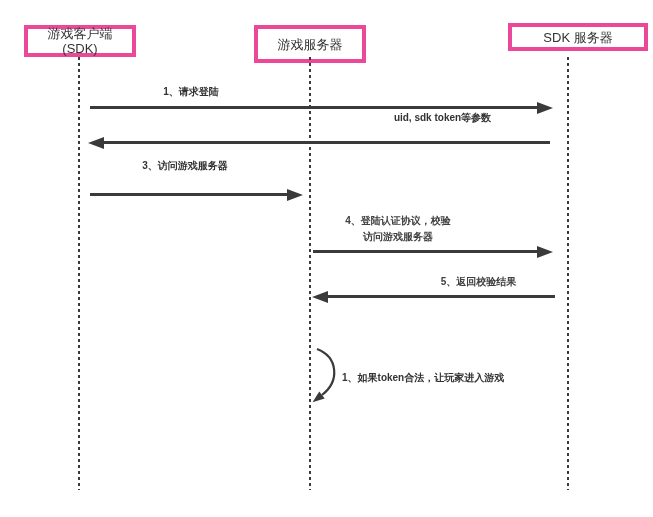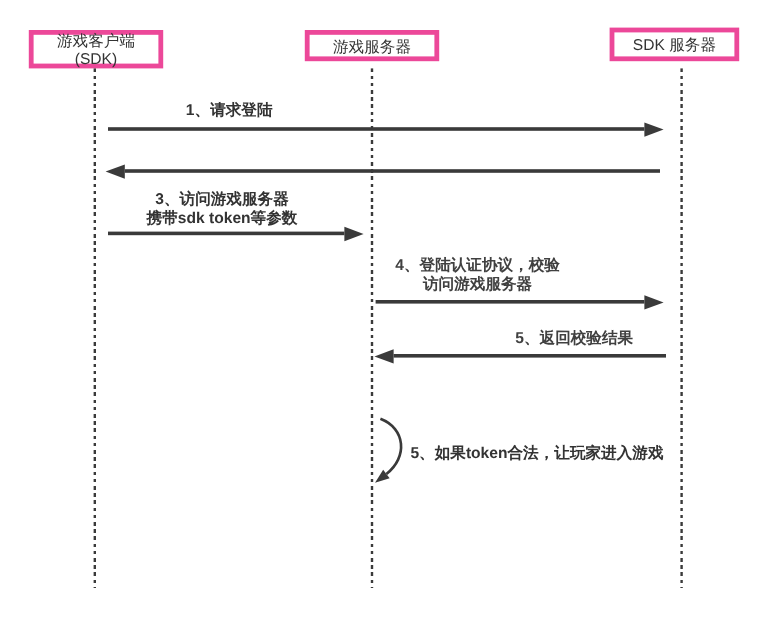--- a/index.html
+++ b/index.html
@@ -19,22 +19,22 @@
     color: #333333;
     font-size: 13px;
     font-weight: normal;
     text-align: center;
     display: flex;
     flex-direction: column;
     justify-content: center;
     line-height: 15px;
   }
   .actor-client { left: 24px;  top: 25px; width: 112px; height: 32px; }
-  .actor-game   { left: 254px; top: 25px; width: 112px; height: 26px; }
-  .actor-sdk    { left: 508px; top: 23px; width: 108px; height: 28px; }
+  .actor-game   { left: 254px; top: 25px; width: 112px; height: 38px; }
+  .actor-sdk    { left: 508px; top: 23px; width: 140px; height: 28px; }
   
   .lifeline {
     position: absolute;
     top: 57px;
     width: 2px; height: 433px;
     background: repeating-linear-gradient(180deg, #3a3a3a 0 3px, transparent 3px 6px);
   }
   .lifeline-client { left: 78px; }
   .lifeline-game   { left: 309px; }
   .lifeline-sdk    { left: 567px; }
@@ -46,21 +46,21 @@
     border-left: 16px solid #3a3a3a;
   }
   .head-left {
     position: absolute; width: 0; height: 0;
     border-top: 6px solid transparent; border-bottom: 6px solid transparent;
     border-right: 16px solid #3a3a3a;
   }
   .msg-label {
     position: absolute;
     color: #333333;
-    font-size: 13px;
+    font-size: 10px;
     font-weight: bold;
     text-align: center;
     line-height: 16px;
   }
   .msg-label.red { color: #404040; }
   .label-1 { left: 86px;  top: 84px;  width: 210px; }
   .label-2 { left: 330px; top: 110px; width: 225px; }
   .label-3 { left: 85px;  top: 158px; width: 200px; }
   .label-4 { left: 298px; top: 213px; width: 200px; }
   .label-5 { left: 366px; top: 274px; width: 225px; }
@@ -85,41 +85,41 @@
 
   <div class="lifeline lifeline-client"></div>
   <div class="lifeline lifeline-game"></div>
   <div class="lifeline lifeline-sdk"></div>
 
   <div class="msg-label label-1">1、请求登陆</div>
   <div class="msg-line" style="left:90px; top:106px; width:447px;"></div>
   <div class="head-right" style="left:537px; top:102px;"></div>
 
   <div class="msg-label label-2">
+    <div>uid, sdk token等参数</div>
   </div>
   <div class="head-left" style="left:88px; top:137px;"></div>
   <div class="msg-line" style="left:104px; top:141px; width:446px;"></div>
 
   <div class="msg-label label-3">
     <div>3、访问游戏服务器</div>
-    <div>携带sdk token等参数</div>
   </div>
   <div class="msg-line" style="left:90px; top:193px; width:197px;"></div>
   <div class="head-right" style="left:287px; top:189px;"></div>
 
   <div class="msg-label red label-4">
     <div>4、登陆认证协议，校验</div>
     <div>访问游戏服务器</div>
   </div>
   <div class="msg-line" style="left:313px; top:250px; width:224px;"></div>
   <div class="head-right" style="left:537px; top:246px;"></div>
 
   <div class="msg-label red label-5">5、返回校验结果</div>
   <div class="head-left" style="left:312px; top:291px;"></div>
   <div class="msg-line" style="left:328px; top:295px; width:227px;"></div>
 
   <svg class="selfloop-svg" width="46" height="64" viewBox="0 0 46 64">
     <path d="M 17 4 C 38 12 40 36 22 50" fill="none" stroke="#3a3a3a" stroke-width="2.2"></path>
     <polygon points="12.5,57.3 19.3,46.4 24.7,53.6" fill="#3a3a3a"></polygon>
   </svg>
-  <div class="msg-label label-6">5、如果token合法，让玩家进入游戏</div>
+  <div class="msg-label label-6">1、如果token合法，让玩家进入游戏</div>
 
 </div>
 
 </body></html>

